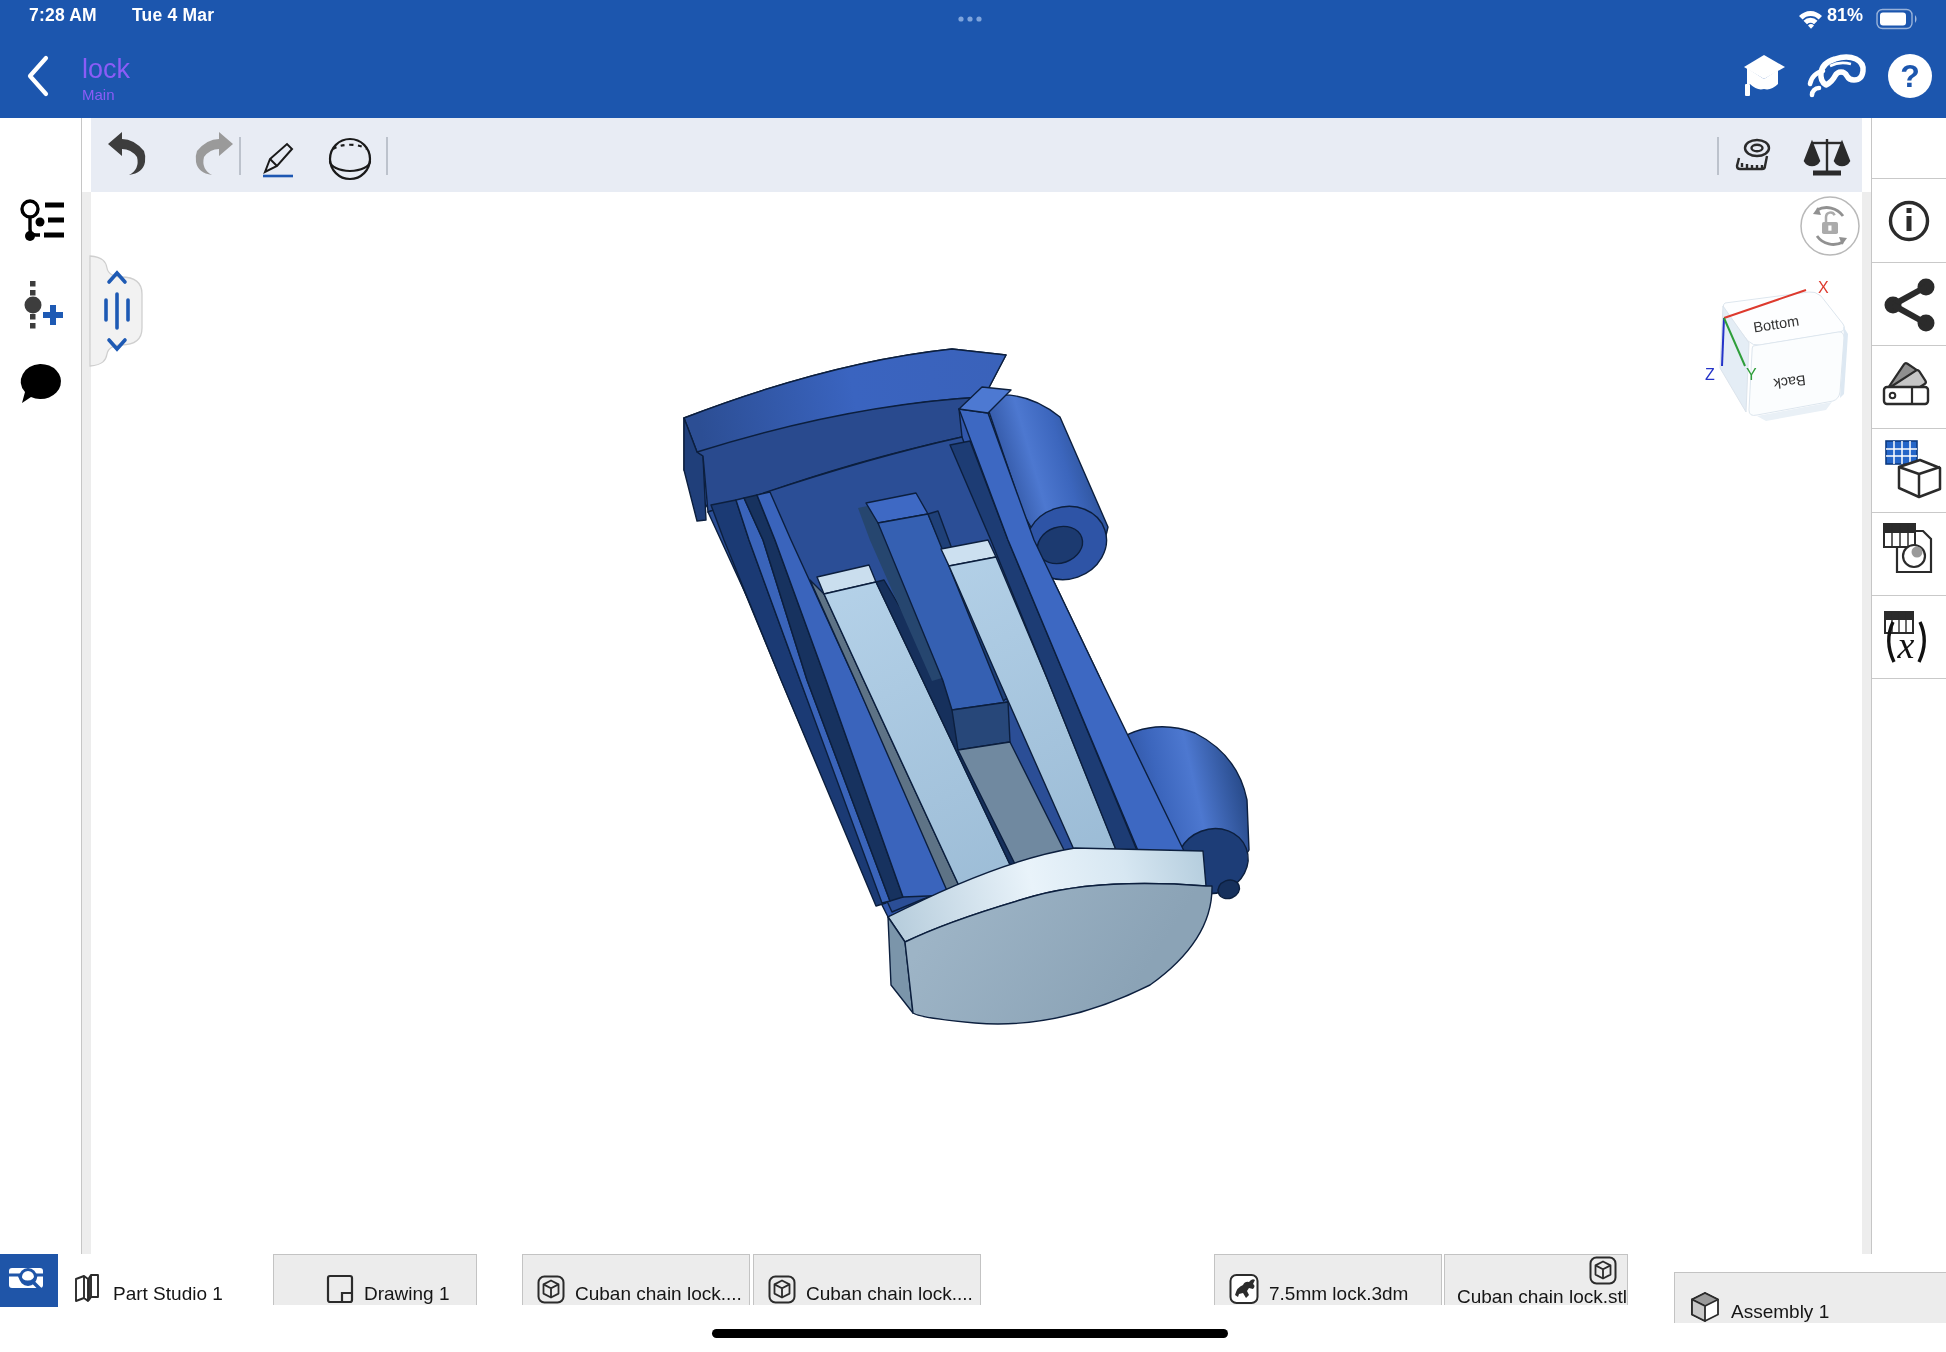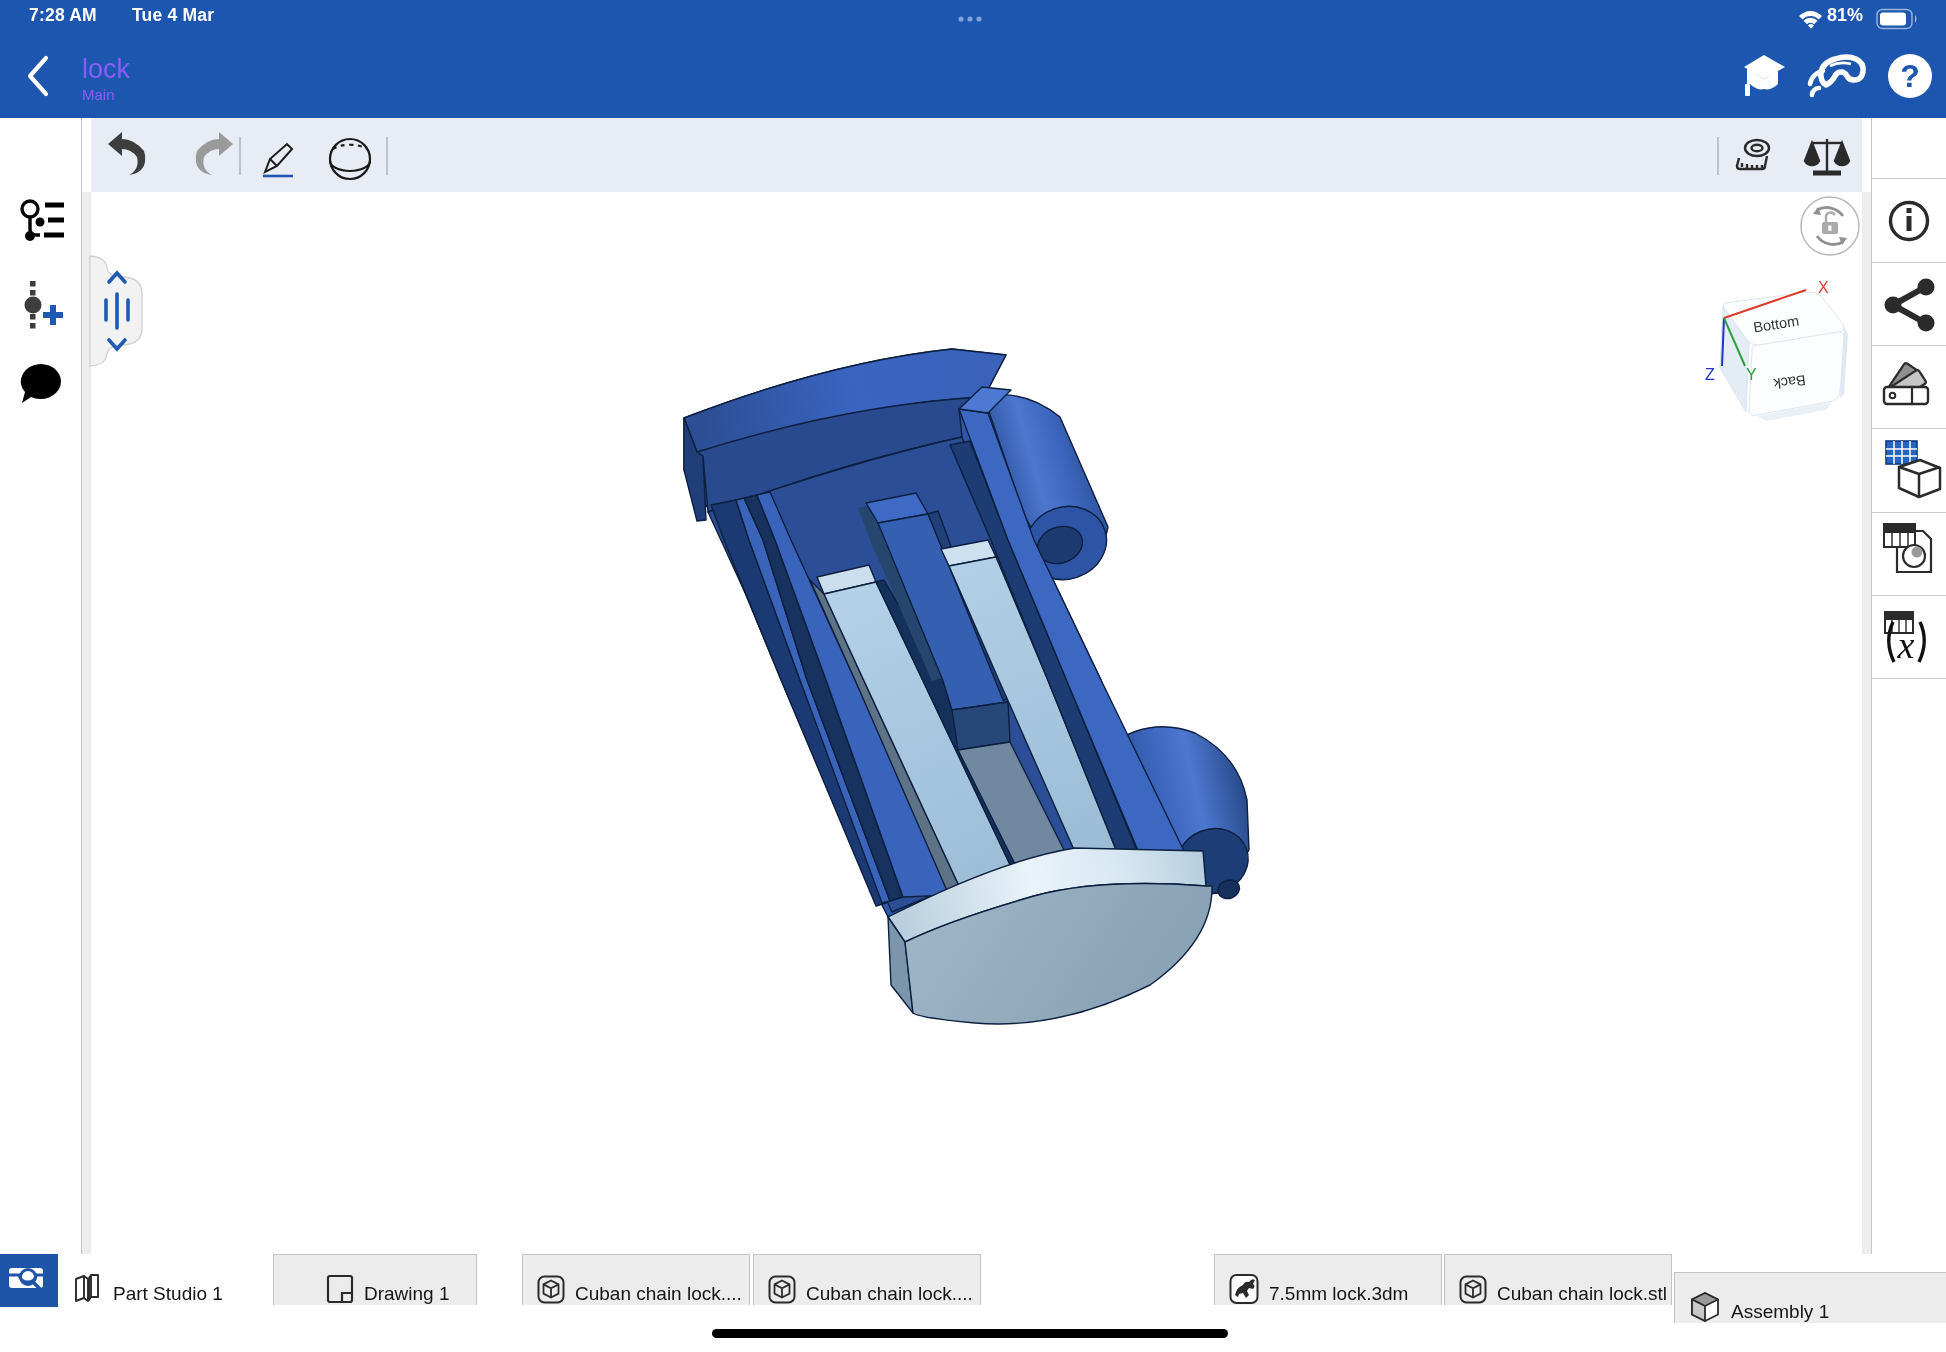--- a/index.html
+++ b/index.html
@@ -372,21 +372,21 @@
     </div>
     <div class="tab" style="left:1214px;width:228px;">
       <span class="ticon">
           <svg width="30" height="32" viewBox="0 0 30 32">
         <rect x="1.5" y="2" width="27" height="28" rx="6" fill="#fff" stroke="#2b2b2b" stroke-width="2"></rect>
         <path d="M6,22 q2,-8 8,-10 q2,-4 6,-3 q3,-4 6,-2 l-2,4 q3,2 0,5 l-4,-1 -2,3 2,4 -3,3 -3,-5 -4,1 -1,3 Z" fill="#2b2b2b"></path>
       </svg>
         </span>
         <span>7.5mm lock.3dm</span>
     </div>
-    <div class="tab" style="left:1444px;width:228px;">
+    <div class="tab" style="left:1444px;width:184px;flex-direction:column;">
       <span class="ticon">
           <svg width="28" height="31" viewBox="0 0 28 31">
         <rect x="1.5" y="2.5" width="25" height="26" rx="6" fill="none" stroke="#2b2b2b" stroke-width="2"></rect>
         <path d="M14,6.5 l7.5,3.9 0,9.2 -7.5,3.9 -7.5,-3.9 0,-9.2 Z" fill="none" stroke="#2b2b2b" stroke-width="1.8" stroke-linejoin="round"></path>
         <path d="M6.5,10.4 L14,14.3 L21.5,10.4 M14,14.3 l0,9.2" fill="none" stroke="#2b2b2b" stroke-width="1.8"></path>
       </svg>
         </span>
         <span>Cuban chain lock.stl</span>
     </div>
     <div class="tab" style="left:1674px;width:316px;border-right:none;margin-top:18px;">

